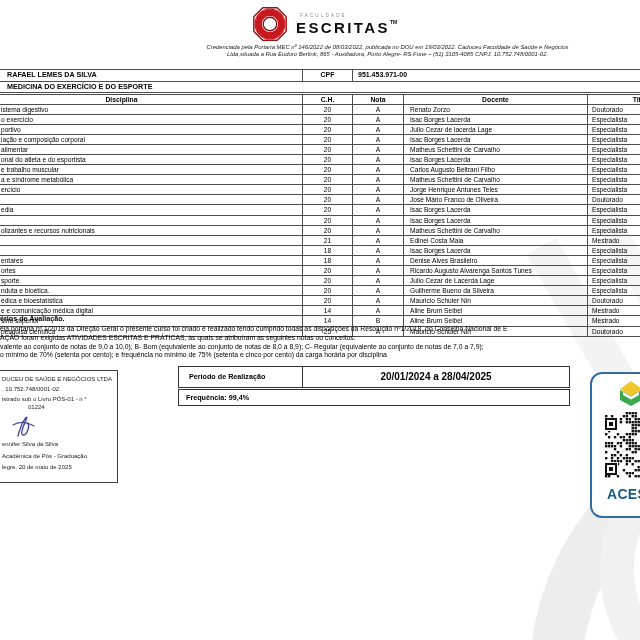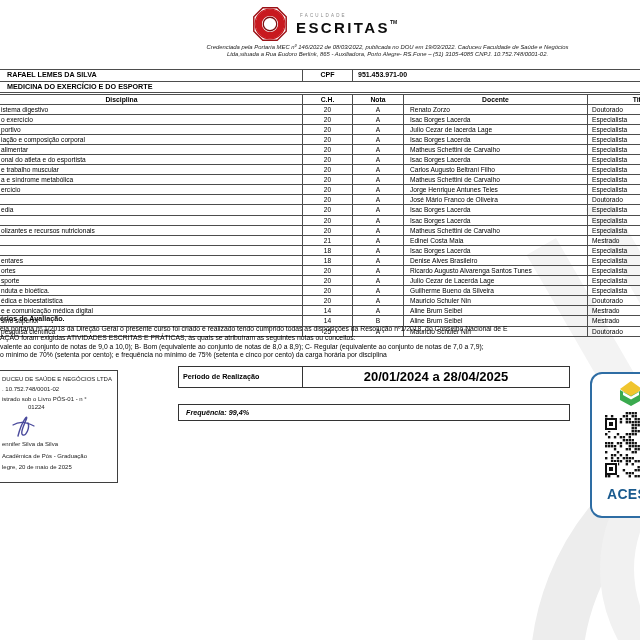--- a/index.html
+++ b/index.html
@@ -48,25 +48,25 @@
   .issuer-box .l3 { margin-top:3.5px; }
   .issuer-box .l4 { margin-top:2.5px; margin-left:26px; }
   .issuer-box .sig { margin:0 0 0 8px; }
   .issuer-box .nm { margin-top:0; }
   .issuer-box .rl { margin-top:5.5px; }
   .issuer-box .dt { margin-top:5.5px; }
   
   .period-wrap { position:absolute; left:178px; top:366px; z-index:1; }
   .period-row { display:flex; }
   .period-label { width:125px; height:22px; border:1px solid #333; box-sizing:border-box;
-    font-size:7.2px; font-weight:bold; line-height:20px; padding-left:4px; background:#fff; }
+    font-size:7.2px; font-weight:bold; line-height:20px; padding-left:10px; background:#fff; }
   .period-value { width:267px; height:22px; border:1px solid #333; border-left:none; box-sizing:border-box;
-    font-size:13px; font-weight:bold; line-height:20px; text-align:center; background:#fff; }
-  .freq-box { margin-top:16px; width:392px; height:17px; border:1px solid #333; box-sizing:border-box;
-    font-size:7.2px; font-weight:bold; line-height:15px; padding-left:7px; background:#fff;font-style:italic; }
+    font-size:10px; font-weight:bold; line-height:20px; text-align:center; background:#fff; }
+  .freq-box { margin-top:1px; width:392px; height:17px; border:1px solid #333; box-sizing:border-box;
+    font-size:7.2px; font-weight:bold; line-height:15px; padding-left:7px; background:#fff; }
   
   .qr-box { position:absolute; left:590px; top:372px; width:92px; height:142px;
     border:2px solid #2e6da4; border-radius:12px; background:#fff; z-index:2; }
   .qr-brand-icon { position:absolute; left:26px; top:7px; }
   .qr-code { position:absolute; left:13px; top:38px; }
   .qr-access { position:absolute; left:15px; top:112px; font-size:14px; font-weight:bold;
     color:#1a5a8e; letter-spacing:0.3px; }
 </style>
 </head>
 <body>

